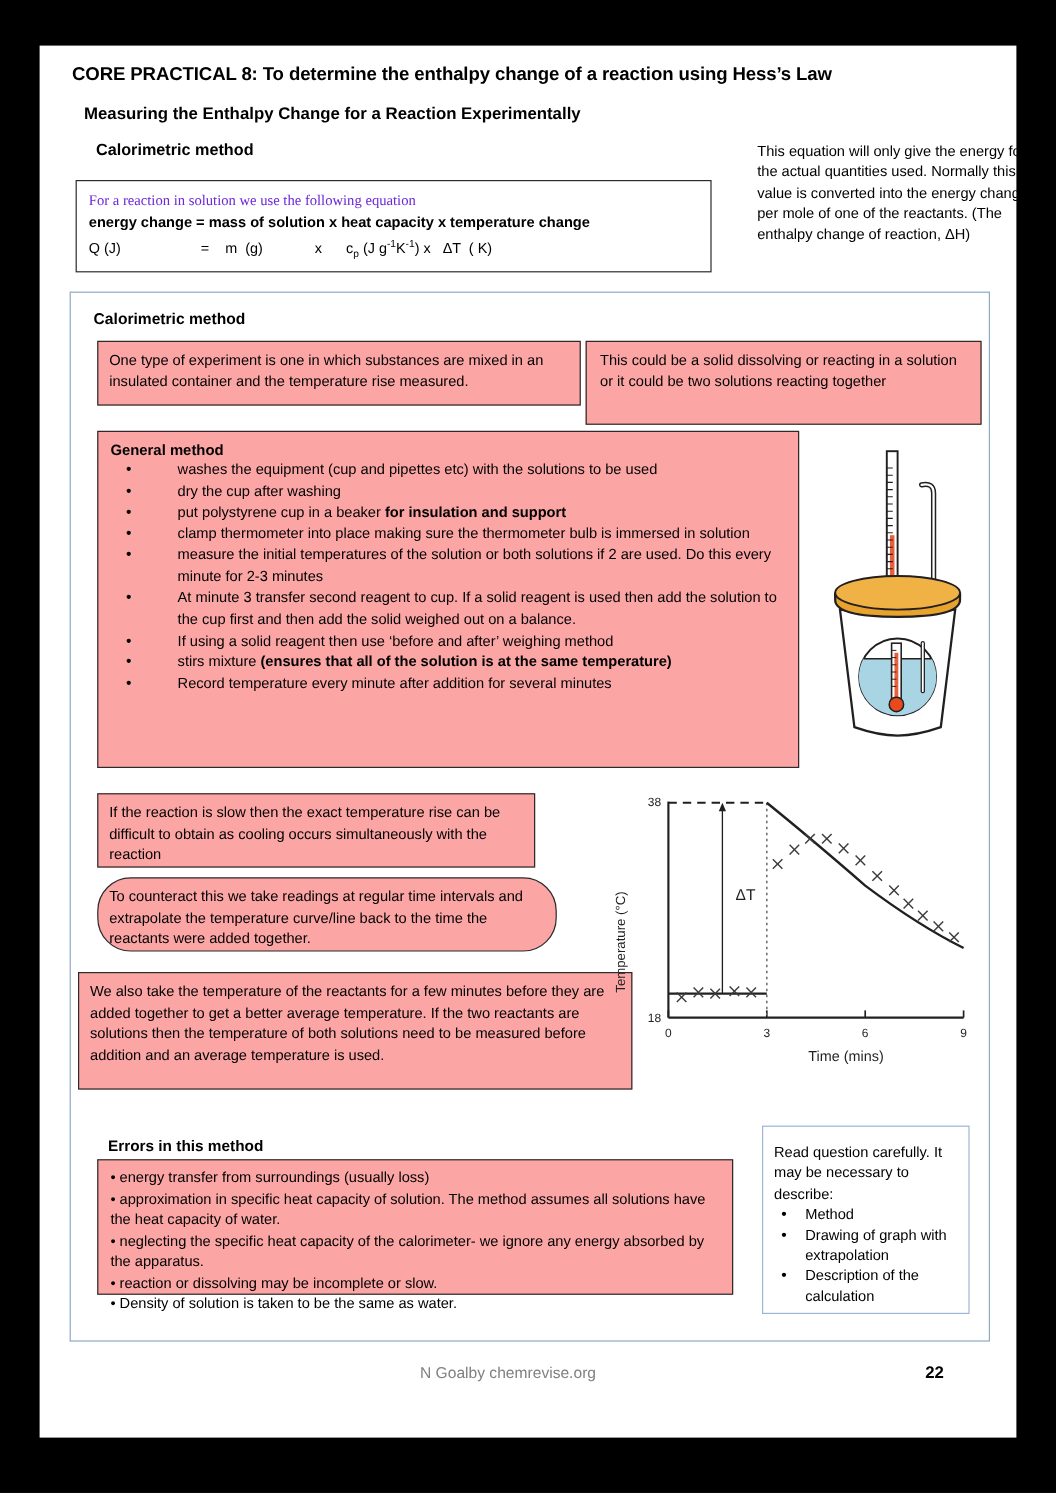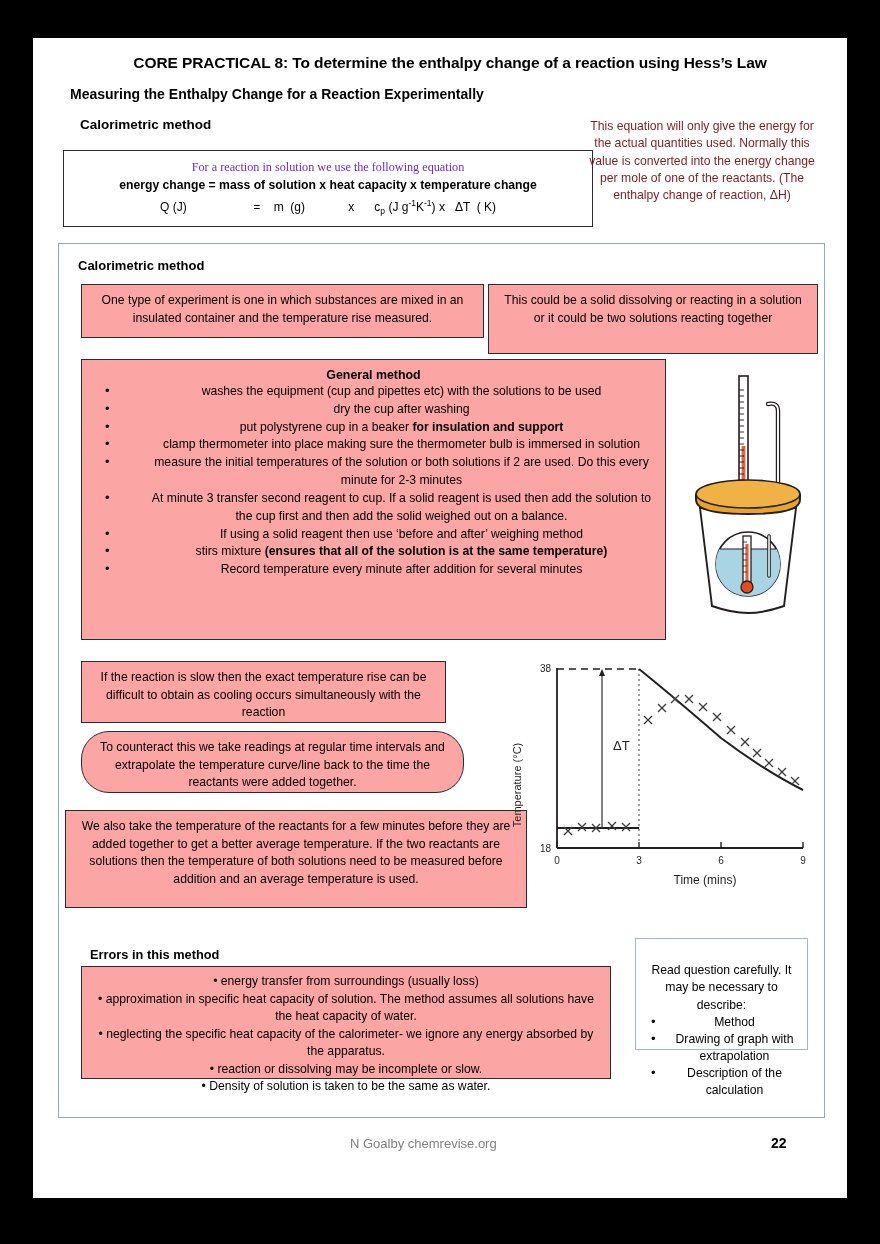--- a/index.html
+++ b/index.html
@@ -13,21 +13,20 @@
     overflow: hidden;
     font-family: "Liberation Sans", sans-serif;
   }
   .page {
     position: absolute;
     left: 33px;
     top: 38px;
     width: 814px;
     height: 1160px;
     background: #ffffff;
-    text-align: center;
   }
   .title-main {
     position: absolute;
     left: 27px;
     top: 16px;
     width: 780px;
     font-size: 15.5px;
     font-weight: bold;
     color: #000;
     letter-spacing: -0.1px;
@@ -60,26 +59,26 @@
     padding: 7px 10px 0 10px;
   }
   .eq-line1 { font-size: 12.2px; color: #6d28d9; line-height: 1.5; font-family: Liberation Serif, serif; }
   .eq-line2 { font-size: 12.2px; font-weight: bold; color: #000; line-height: 1.6; }
   .eq-line3 { font-size: 12px; color: #000; line-height: 1.7; white-space: pre; }
   .eq-line3 sub { font-size: 8.5px; }
   .eq-line3 sup { font-size: 8.5px; }
 
   .sidenote-top {
     position: absolute;
-    left: 555px;
+    left: 598px;
     top: 80px;
     width: 228px;
     font-size: 12.2px;
     line-height: 1.42;
-    color: #7f1d1d;
+    color: #000000;
   }
 
   .bluebox {
     position: absolute;
     left: 25px;
     top: 205px;
     width: 767px;
     height: 875px;
     border: 1.1px solid #8ea9c6;
     box-sizing: border-box;
@@ -143,24 +142,24 @@
     top: 909px;
     font-size: 12.8px;
     font-weight: bold;
     color: #000;
   }
   .box-err { left: 48px; top: 928px; width: 530px; height: 113px; padding: 6px 10px; }
   .box-err p { margin: 0; font-size: 12.2px; line-height: 1.44; }
 
   .box-read {
     position: absolute;
-    left: 602px; top: 900px; width: 173px; height: 112px;
+    left: 602px; top: 900px; width: 173px; height: 157px;
     border: 1.2px solid #9bb7d4;
     box-sizing: border-box;
-    padding: 23px 9px;
+    padding: 13px 9px;
     background: #fff;
   }
   .box-read .rt { font-size: 12.2px; line-height: 1.42; color: #000; }
   ul.rl { list-style: none; margin: 0; padding: 0; }
   ul.rl li {
     position: relative;
     padding-left: 26px;
     font-size: 12.2px;
     line-height: 1.4;
     color: #000;

